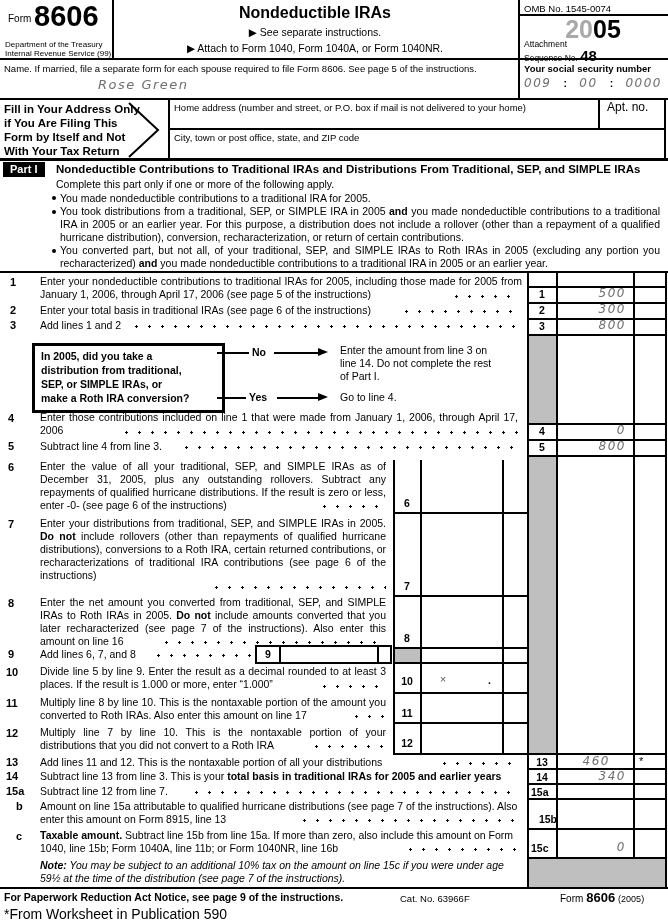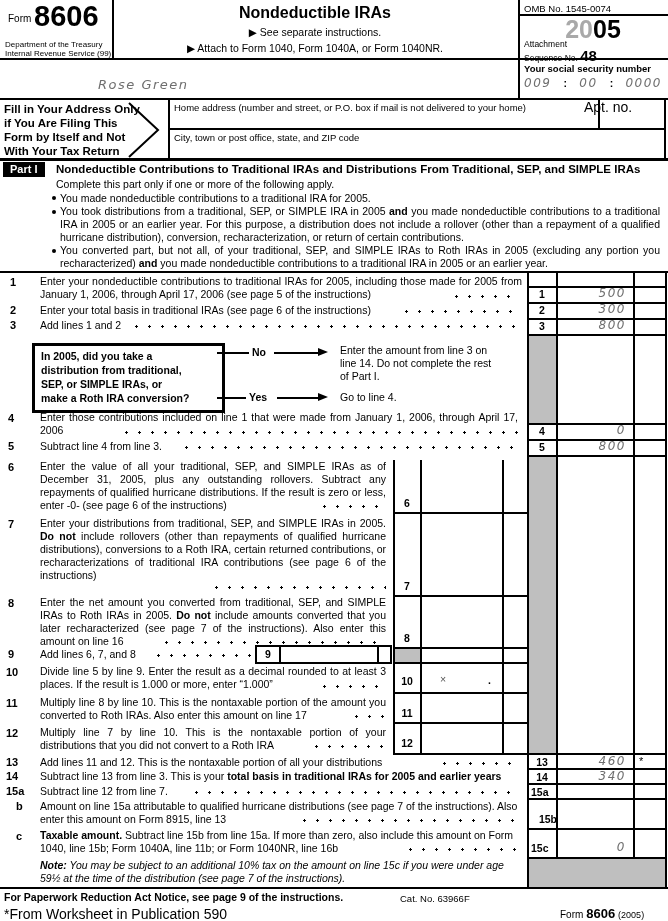--- a/index.html
+++ b/index.html
@@ -47,20 +47,21 @@
   <div class="abs" style="left:518px;top:16px;width:150px;text-align:center;font-size:25px;line-height:26px;">
     <span class="b" style="color:#a9a9a9;">20</span><span class="b">05</span>
   </div>
   <div class="abs" style="left:524px;top:40px;font-size:8.5px;line-height:9px;">Attachment</div>
   <div class="abs" style="left:524px;top:49px;font-size:8.5px;">
     <span>Sequence No.</span>
     <span class="b" style="font-size:15px;">48</span>
   </div>
   <div class="hline" style="left:0;top:58px;width:668px;"></div>
 
+  <div class="abs" style="left:4px;top:62px;font-size:9.5px;">Name. If married, file a separate form for each spouse required to file Form 8606. See page 5 of the instructions.</div>
   <div class="abs hand" style="left:98px;top:78px;font-size:13px;">Rose Green</div>
   <div class="abs b" style="left:524px;top:62px;font-size:9.5px;">Your social security number</div>
   <div class="abs" style="left:524px;top:77px;width:138px;display:flex;justify-content:space-between;align-items:center;">
     <span class="hand">009</span>
     <span class="b">:</span>
     <span class="hand">00</span>
     <span class="b">:</span>
     <span class="hand">0000</span>
   </div>
   <div class="hline" style="left:0;top:98px;width:668px;"></div>
@@ -70,21 +71,21 @@
 Form by Itself and Not
 With Your Tax Return</div>
   <svg class="abs" style="left:126px;top:102px;" width="36" height="56">
     <path d="M3 1 L32 28 L3 55" fill="none" stroke="#000" stroke-width="2"></path>
   </svg>
   <div class="vline" style="left:168px;top:98px;height:62px;"></div>
   <div class="vline" style="left:664px;top:98px;height:62px;"></div>
   <div class="vline" style="left:598px;top:98px;height:32px;"></div>
   <div class="hline" style="left:168px;top:128px;width:498px;"></div>
   <div class="abs" style="left:174px;top:101px;font-size:9.5px;width:415px;">Home address (number and street, or P.O. box if mail is not delivered to your home)</div>
-  <div class="abs" style="left:584px;top:101px;font-size:14px;">Apt. no.</div>
+  <div class="abs" style="left:607px;top:101px;font-size:12px;">Apt. no.</div>
   <div class="abs" style="left:168px;top:112px;width:430px;height:16px;"></div>
   <div class="abs" style="left:598px;top:112px;width:66px;height:16px;"></div>
   <div class="abs" style="left:174px;top:131px;font-size:9.5px;">City, town or post office, state, and ZIP code</div>
   <div class="abs" style="left:168px;top:142px;width:496px;height:16px;"></div>
 
   <div class="hline" style="left:0;top:158px;width:668px;height:2.5px;"></div>
   <div class="badge" style="left:3px;top:162px;">Part I</div>
   <div class="abs b" style="left:56px;top:163px;font-size:11.5px;">Nondeductible Contributions to Traditional IRAs and Distributions From Traditional, SEP, and SIMPLE IRAs</div>
 
   <div class="abs" style="left:56px;top:178px;">Complete this part only if one or more of the following apply.</div>
@@ -231,21 +232,21 @@
   <div class="num" style="left:6px;top:727px;">12</div>
   <div class="abs just" style="left:40px;top:726px;width:346px;">Multiply line 7 by line 10. This is the nontaxable portion of your distributions that you did not convert to a Roth IRA</div>
   <div class="dots" style="left:310px;top:744px;width:76px;"></div>
   <div class="blabel" style="left:396px;top:737px;width:22px;">12</div>
   <div class="abs" style="left:421px;top:724px;width:80px;height:28px;"></div>
 
   <div class="num" style="left:6px;top:756px;">13</div>
   <div class="abs" style="left:40px;top:756px;width:482px;">Add lines 11 and 12. This is the nontaxable portion of all your distributions</div>
   <div class="dots" style="left:438px;top:761px;width:82px;"></div>
   <div class="blabel" style="left:530px;top:756px;width:24px;">13</div>
-  <div class="val hand" style="left:558px;top:755px;">460</div>
+  <div class="val hand" style="left:542px;top:755px;">460</div>
   <div class="abs" style="left:639px;top:755px;font-size:11px;">*</div>
 
   <div class="num" style="left:6px;top:770px;">14</div>
   <div class="abs" style="left:40px;top:770px;width:486px;">
     <span>Subtract line 13 from line 3. This is your </span><b>total basis in traditional IRAs for 2005 and earlier years</b>
   </div>
   <div class="blabel" style="left:530px;top:771px;width:24px;">14</div>
   <div class="val hand" style="left:558px;top:770px;">340</div>
 
   <div class="num" style="left:6px;top:785px;">15a</div>
@@ -268,20 +269,20 @@
   <div class="blabel" style="left:529px;top:842px;width:26px;text-align:left;padding-left:2px;">15c</div>
   <div class="val hand" style="left:558px;top:841px;">0</div>
 
   <div class="abs i" style="left:40px;top:859px;width:482px;">
     <b>Note:</b><span> You may be subject to an additional 10% tax on the amount on line 15c if you were under age 59½ at the time of the distribution (see page 7 of the instructions).</span>
   </div>
 
   <div class="hline" style="left:0;top:887px;width:668px;"></div>
   <div class="abs b" style="left:4px;top:891px;font-size:10.5px;">For Paperwork Reduction Act Notice, see page 9 of the instructions.</div>
   <div class="abs" style="left:400px;top:892px;font-size:9.5px;">Cat. No. 63966F</div>
-  <div class="abs" style="left:560px;top:891px;margin-top:16px;">
+  <div class="abs" style="left:560px;top:891px;">
     <span style="font-size:10px;">Form</span>
     <span class="b" style="font-size:13px;">8606</span>
     <span style="font-size:9px;">(2005)</span>
   </div>
   <div class="abs" style="left:4px;top:908px;font-size:14px;">*From Worksheet in Publication 590</div>
 
 </div>
 
 </body></html>

